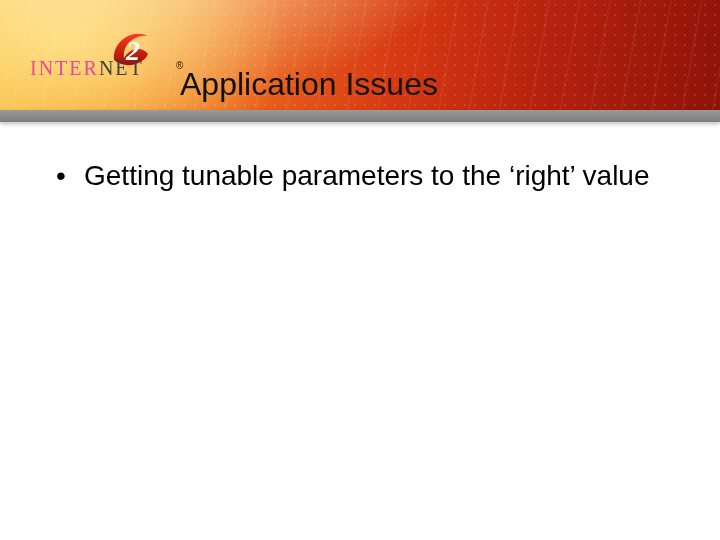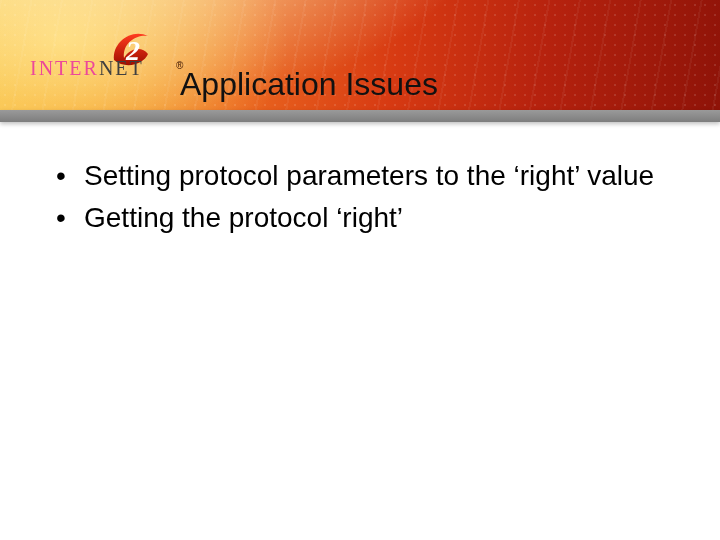--- a/index.html
+++ b/index.html
@@ -155,18 +155,17 @@
     <span class="logo-text">
       <span class="seg1">INTER</span><span class="seg2">NET</span>
     </span>
     <span class="logo-reg">®</span>
   </div>
 
   <div class="title">Application Issues</div>
 
   <div class="body">
     <ul class="bullets">
-      <li>Setting protocol parameters to the ‘right’ value</li>
-      <li>Getting the protocol ‘right’</li>
+      <li>Getting tunable parameters to the ‘right’ value</li>
     </ul>
   </div>
 
 </div>
 
 </body></html>

